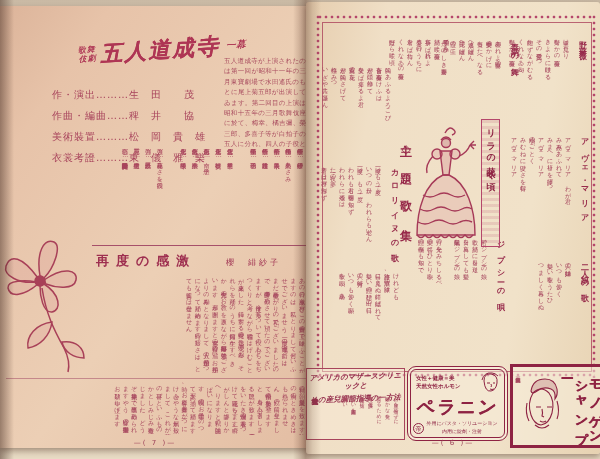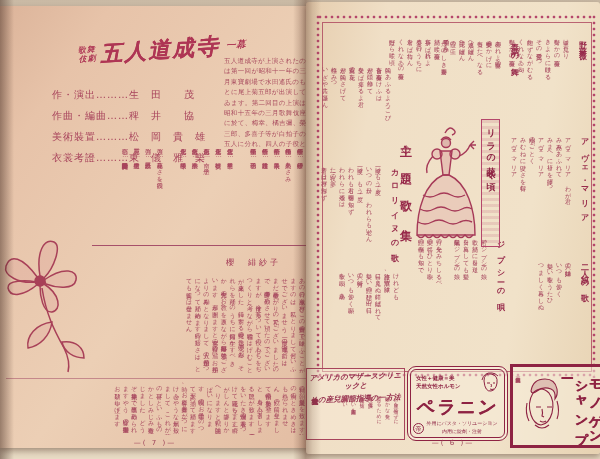--- a/index.html
+++ b/index.html
@@ -117,20 +117,21 @@
 所化西念……南　悠子
 所化南念……小柳八重
 所化北念……園千枝子
 
 強力……藤花みさを（四役）
 強力……三鈴恵以子
 花四天……雪組生徒
 合唱……沖繩舞踊研究所林眞奈美社中</div>
 
     <div class="rule1"></div>
+    <div class="essay-title">再度の感激</div>
     <div class="essay-author">櫻　緋紗子</div>
 
     <div class="essay-b1 v">あの日の感激を再びこの舞臺の上で味はふことが出來ますのは、私にとりまして何といふ仕合せでございませう。一度目の道成寺の折には、まだ研究生あがりの私でございましたので、唯々夢中で勤めさせて頂いたのでございますが、今度は落ちついて役の心もちをぢつくりと考へながら稽古にはげむことが出來ました。鐘に對する蛇身の執念、花子の怨み、それらを踊りのうちに如何に生かすべきか、先生方のお教へを頂きながら毎日毎日が勉強でございます。幕が開きますと客席の皆様の温いお拍手が何よりの勵みとなりまして、五人の白拍子が一つ心になつて踊り納めます時の嬉しさは、とても言葉には盡せません。</div>
     <div class="rule2"></div>
     <div class="essay-b2 v">初日の朝、樂屋入りを致します時の胸のときめきは今も忘れられません。鏡の前に坐りまして白拍子の扮裝を整へますと、身も心も引きしまる思ひが致します。烏帽子をいたゞき金爛の衣裳をつけて花道に立ちます一瞬、客席がしんと靜まりかへりますと私の胸は一ぱいになります。長唄のお囃子にのつて五人が揃つて踊ります時、お客様と舞臺とが一つに溶け合ふやうな氣が致しまして、これが藝の喜びといふものかとしみじみ有難く存じました。どうぞ千秋樂まで無事に勤められますやう、皆様の御聲援をお願ひ申し上げます。</div>
 
     <svg class="flower" width="100" height="150" viewBox="0 0 100 150">
       <g stroke="#a84058" stroke-width="1.5" fill="rgba(195,80,110,0.10)">
         <path d="M46 52 C30 30 18 28 14 40 C11 50 28 58 44 56 Z"></path>
         <path d="M48 50 C44 26 52 12 62 16 C70 20 62 42 52 52 Z"></path>

